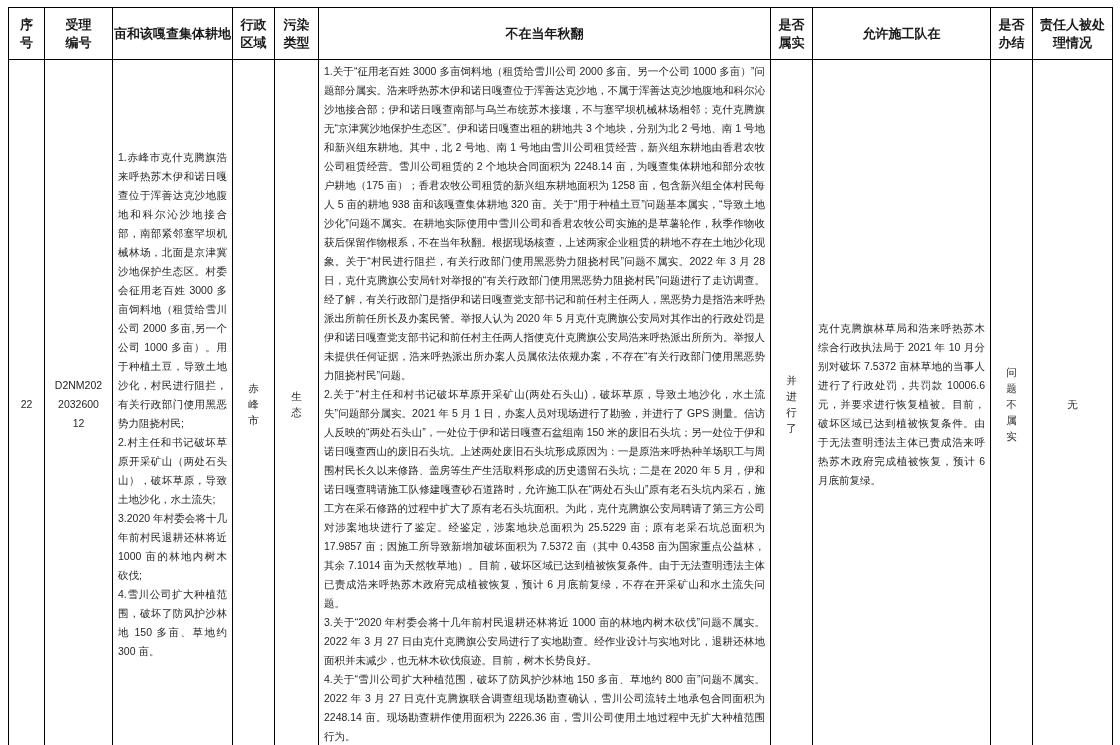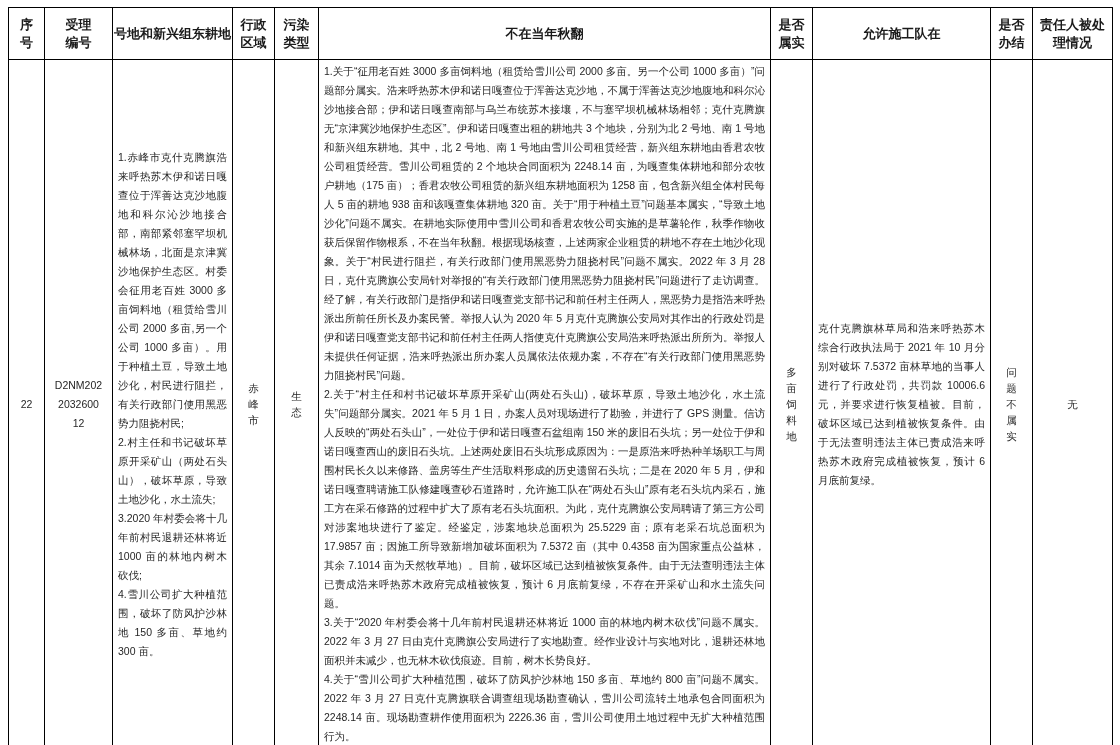--- a/index.html
+++ b/index.html
@@ -54,21 +54,21 @@
         <col style="width:178px">
         <col style="width:42px">
       <col style="width:80px">
     </colgroup>
     <tbody>
         <tr class="hdr">
       <th>序
 号</th>
       <th>受理
 编号</th>
-      <th>号地和新兴组东耕地</th>
+      <th>亩和该嘎查集体耕地</th>
       <th>行政
 区域</th>
       <th>污染
 类型</th>
       <th>不在当年秋翻</th>
       <th>是否
 属实</th>
       <th>允许施工队在</th>
       <th>是否
 办结</th>
@@ -84,21 +84,21 @@
       <td class="txt">1.赤峰市克什克腾旗浩来呼热苏木伊和诺日嘎查位于浑善达克沙地腹地和科尔沁沙地接合部，南部紧邻塞罕坝机械林场，北面是京津冀沙地保护生态区。村委会征用老百姓 3000 多亩饲料地（租赁给雪川公司 2000 多亩,另一个公司 1000 多亩）。用于种植土豆，导致土地沙化，村民进行阻拦，有关行政部门使用黑恶势力阻挠村民;
 2.村主任和书记破坏草原开采矿山（两处石头山），破坏草原，导致土地沙化，水土流失;
 3.2020 年村委会将十几年前村民退耕还林将近 1000 亩的林地内树木砍伐;
 4.雪川公司扩大种植范围，破坏了防风护沙林地 150 多亩、草地约 300 亩。</td>
       <td class="cell-center"><span class="vert">赤峰市</span></td>
       <td class="cell-center"><span class="vert">生态</span></td>
       <td class="txt">1.关于“征用老百姓 3000 多亩饲料地（租赁给雪川公司 2000 多亩。另一个公司 1000 多亩）”问题部分属实。浩来呼热苏木伊和诺日嘎查位于浑善达克沙地，不属于浑善达克沙地腹地和科尔沁沙地接合部；伊和诺日嘎查南部与乌兰布统苏木接壤，不与塞罕坝机械林场相邻；克什克腾旗无“京津冀沙地保护生态区”。伊和诺日嘎查出租的耕地共 3 个地块，分别为北 2 号地、南 1 号地和新兴组东耕地。其中，北 2 号地、南 1 号地由雪川公司租赁经营，新兴组东耕地由香君农牧公司租赁经营。雪川公司租赁的 2 个地块合同面积为 2248.14 亩，为嘎查集体耕地和部分农牧户耕地（175 亩）；香君农牧公司租赁的新兴组东耕地面积为 1258 亩，包含新兴组全体村民每人 5 亩的耕地 938 亩和该嘎查集体耕地 320 亩。关于“用于种植土豆”问题基本属实，“导致土地沙化”问题不属实。在耕地实际使用中雪川公司和香君农牧公司实施的是草薯轮作，秋季作物收获后保留作物根系，不在当年秋翻。根据现场核查，上述两家企业租赁的耕地不存在土地沙化现象。关于“村民进行阻拦，有关行政部门使用黑恶势力阻挠村民”问题不属实。2022 年 3 月 28 日，克什克腾旗公安局针对举报的“有关行政部门使用黑恶势力阻挠村民”问题进行了走访调查。经了解，有关行政部门是指伊和诺日嘎查党支部书记和前任村主任两人，黑恶势力是指浩来呼热派出所前任所长及办案民警。举报人认为 2020 年 5 月克什克腾旗公安局对其作出的行政处罚是伊和诺日嘎查党支部书记和前任村主任两人指使克什克腾旗公安局浩来呼热派出所所为。举报人未提供任何证据，浩来呼热派出所办案人员属依法依规办案，不存在“有关行政部门使用黑恶势力阻挠村民”问题。
 2.关于“村主任和村书记破坏草原开采矿山(两处石头山)，破坏草原，导致土地沙化，水土流失”问题部分属实。2021 年 5 月 1 日，办案人员对现场进行了勘验，并进行了 GPS 测量。信访人反映的“两处石头山”，一处位于伊和诺日嘎查石盆组南 150 米的废旧石头坑；另一处位于伊和诺日嘎查西山的废旧石头坑。上述两处废旧石头坑形成原因为：一是原浩来呼热种羊场职工与周围村民长久以来修路、盖房等生产生活取料形成的历史遗留石头坑；二是在 2020 年 5 月，伊和诺日嘎查聘请施工队修建嘎查砂石道路时，允许施工队在“两处石头山”原有老石头坑内采石，施工方在采石修路的过程中扩大了原有老石头坑面积。为此，克什克腾旗公安局聘请了第三方公司对涉案地块进行了鉴定。经鉴定，涉案地块总面积为 25.5229 亩；原有老采石坑总面积为 17.9857 亩；因施工所导致新增加破坏面积为 7.5372 亩（其中 0.4358 亩为国家重点公益林，其余 7.1014 亩为天然牧草地）。目前，破坏区域已达到植被恢复条件。由于无法查明违法主体已责成浩来呼热苏木政府完成植被恢复，预计 6 月底前复绿，不存在开采矿山和水土流失问题。
 3.关于“2020 年村委会将十几年前村民退耕还林将近 1000 亩的林地内树木砍伐”问题不属实。2022 年 3 月 27 日由克什克腾旗公安局进行了实地勘查。经作业设计与实地对比，退耕还林地面积并未减少，也无林木砍伐痕迹。目前，树木长势良好。
 4.关于“雪川公司扩大种植范围，破坏了防风护沙林地 150 多亩、草地约 800 亩”问题不属实。2022 年 3 月 27 日克什克腾旗联合调查组现场勘查确认，雪川公司流转土地承包合同面积为 2248.14 亩。现场勘查耕作使用面积为 2226.36 亩，雪川公司使用土地过程中无扩大种植范围行为。</td>
-      <td class="cell-center"><span class="vert">多亩饲料地</span></td>
+      <td class="cell-center"><span class="vert">并进行了</span></td>
       <td class="txt">克什克腾旗林草局和浩来呼热苏木综合行政执法局于 2021 年 10 月分别对破坏 7.5372 亩林草地的当事人进行了行政处罚，共罚款 10006.6 元，并要求进行恢复植被。目前，破坏区域已达到植被恢复条件。由于无法查明违法主体已责成浩来呼热苏木政府完成植被恢复，预计 6 月底前复绿。</td>
       <td class="cell-center"><span class="vert">问题不属实</span></td>
       <td class="cell-center">无</td>
     </tr>
 
   </tbody>
     </table>
 </div>
 
 </body></html>

